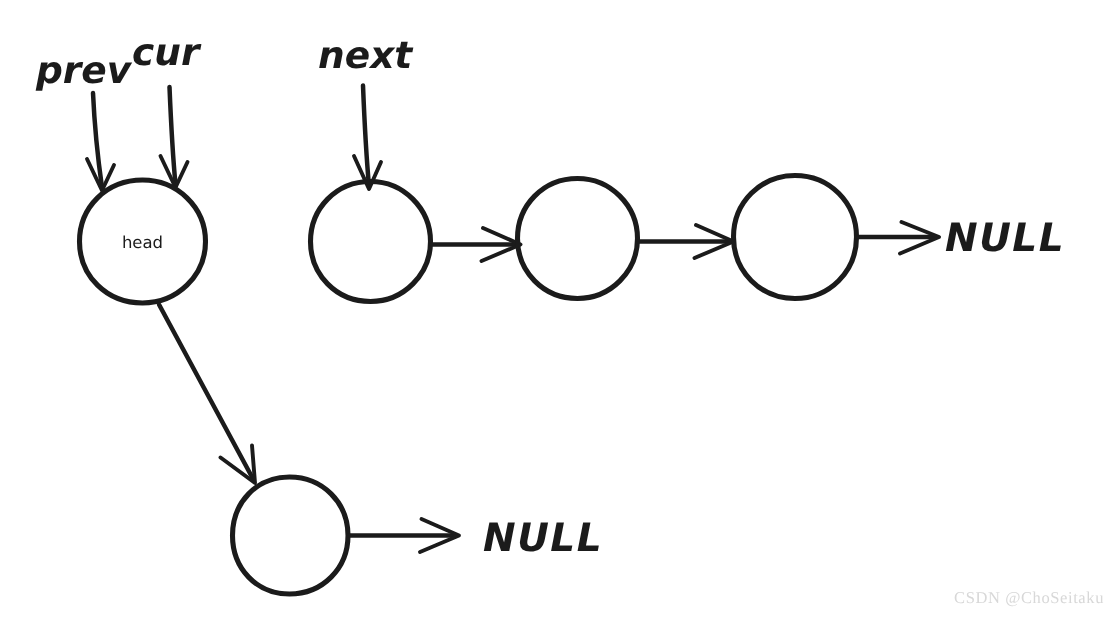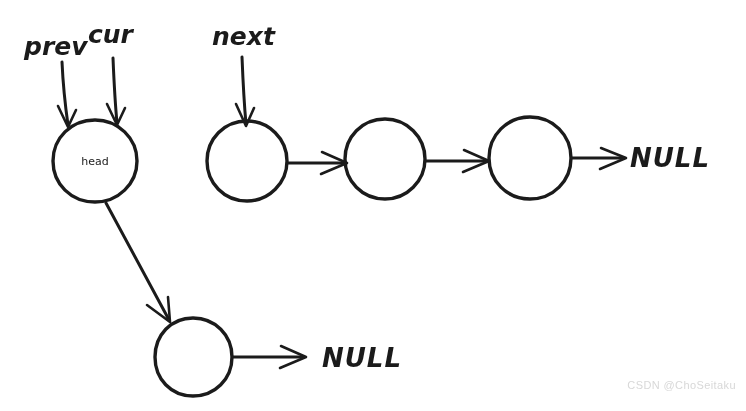--- a/index.html
+++ b/index.html
@@ -46,22 +46,22 @@
     stroke: #1b1b1b;
     stroke-linecap: round;
     stroke-linejoin: round;
   }
   .circle-stroke { stroke-width: 3.4; }
   .arrow-stroke { stroke-width: 3.0; }
   .arrow-head { stroke-width: 2.6; }
   .watermark {
     position: absolute;
     right: 10px;
-    bottom: 20px;
-    font-family: Liberation Sans, sans-serif;
+    bottom: 6px;
+    font-family: Liberation Serif, serif;
     font-size: 11px;
     color: #d8d8d8;
     letter-spacing: 0.4px;
     user-select: none;
   }
 </style>
 </head>
 <body>
 
 <div id="canvas">

